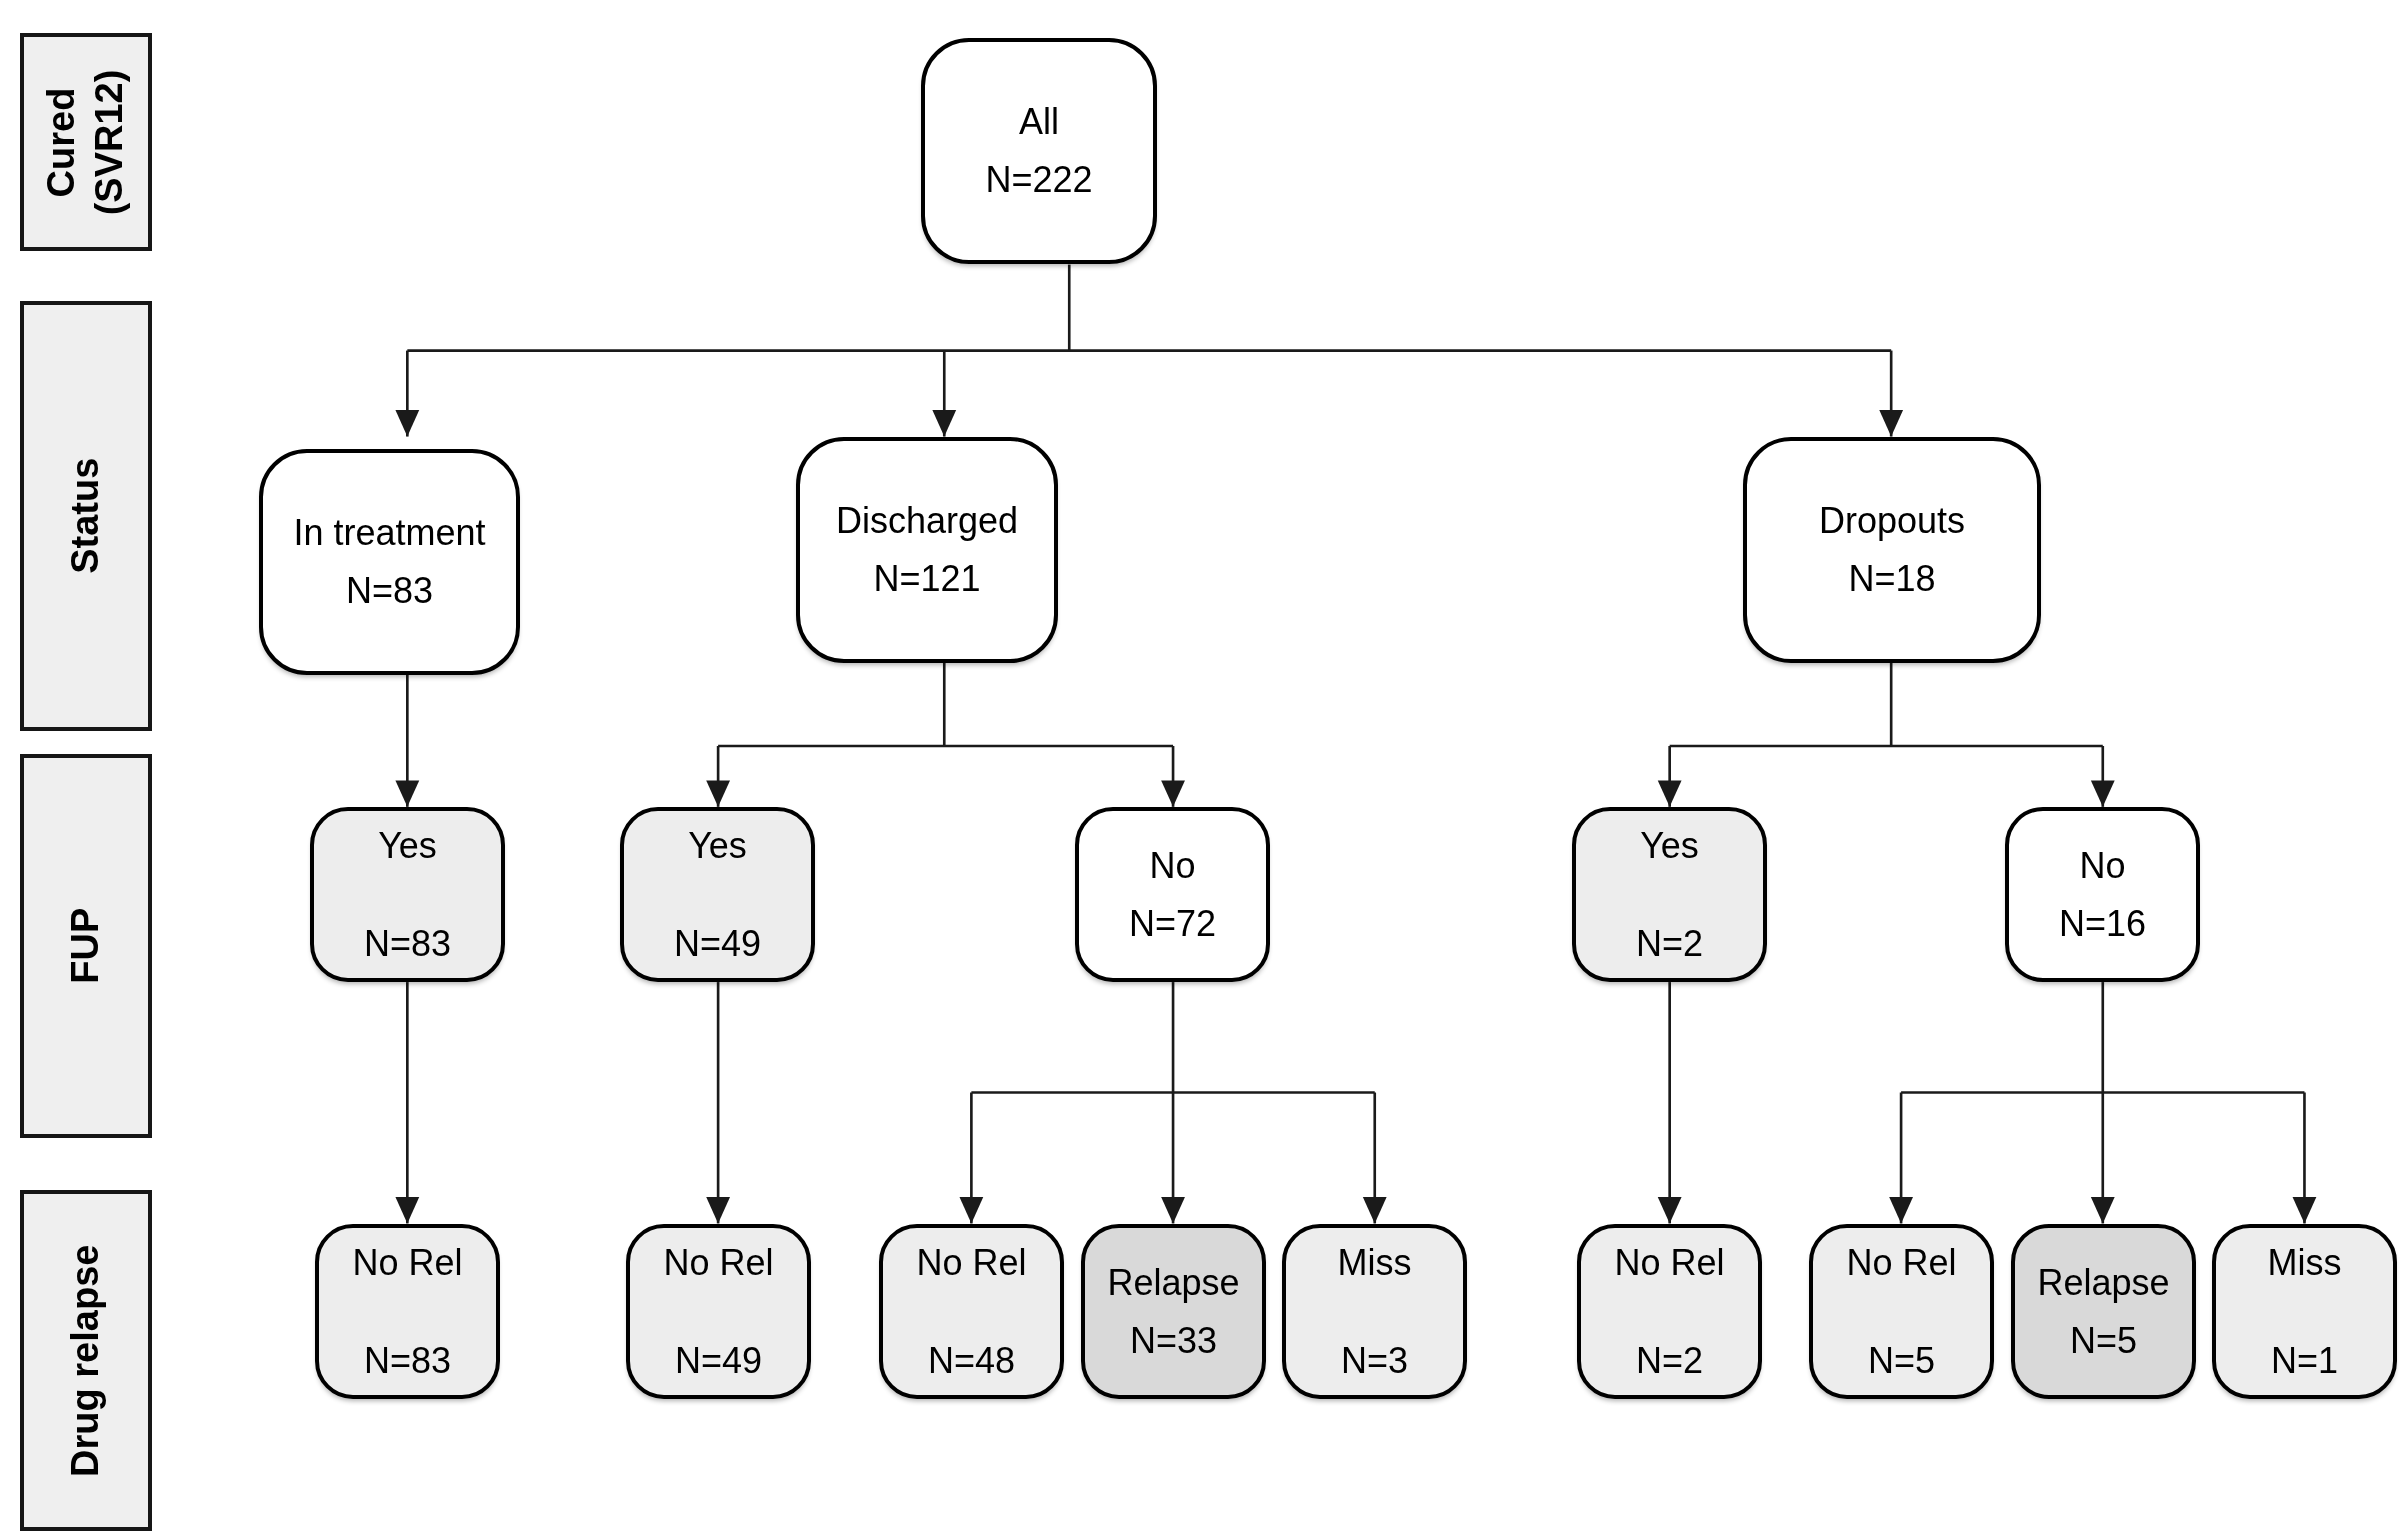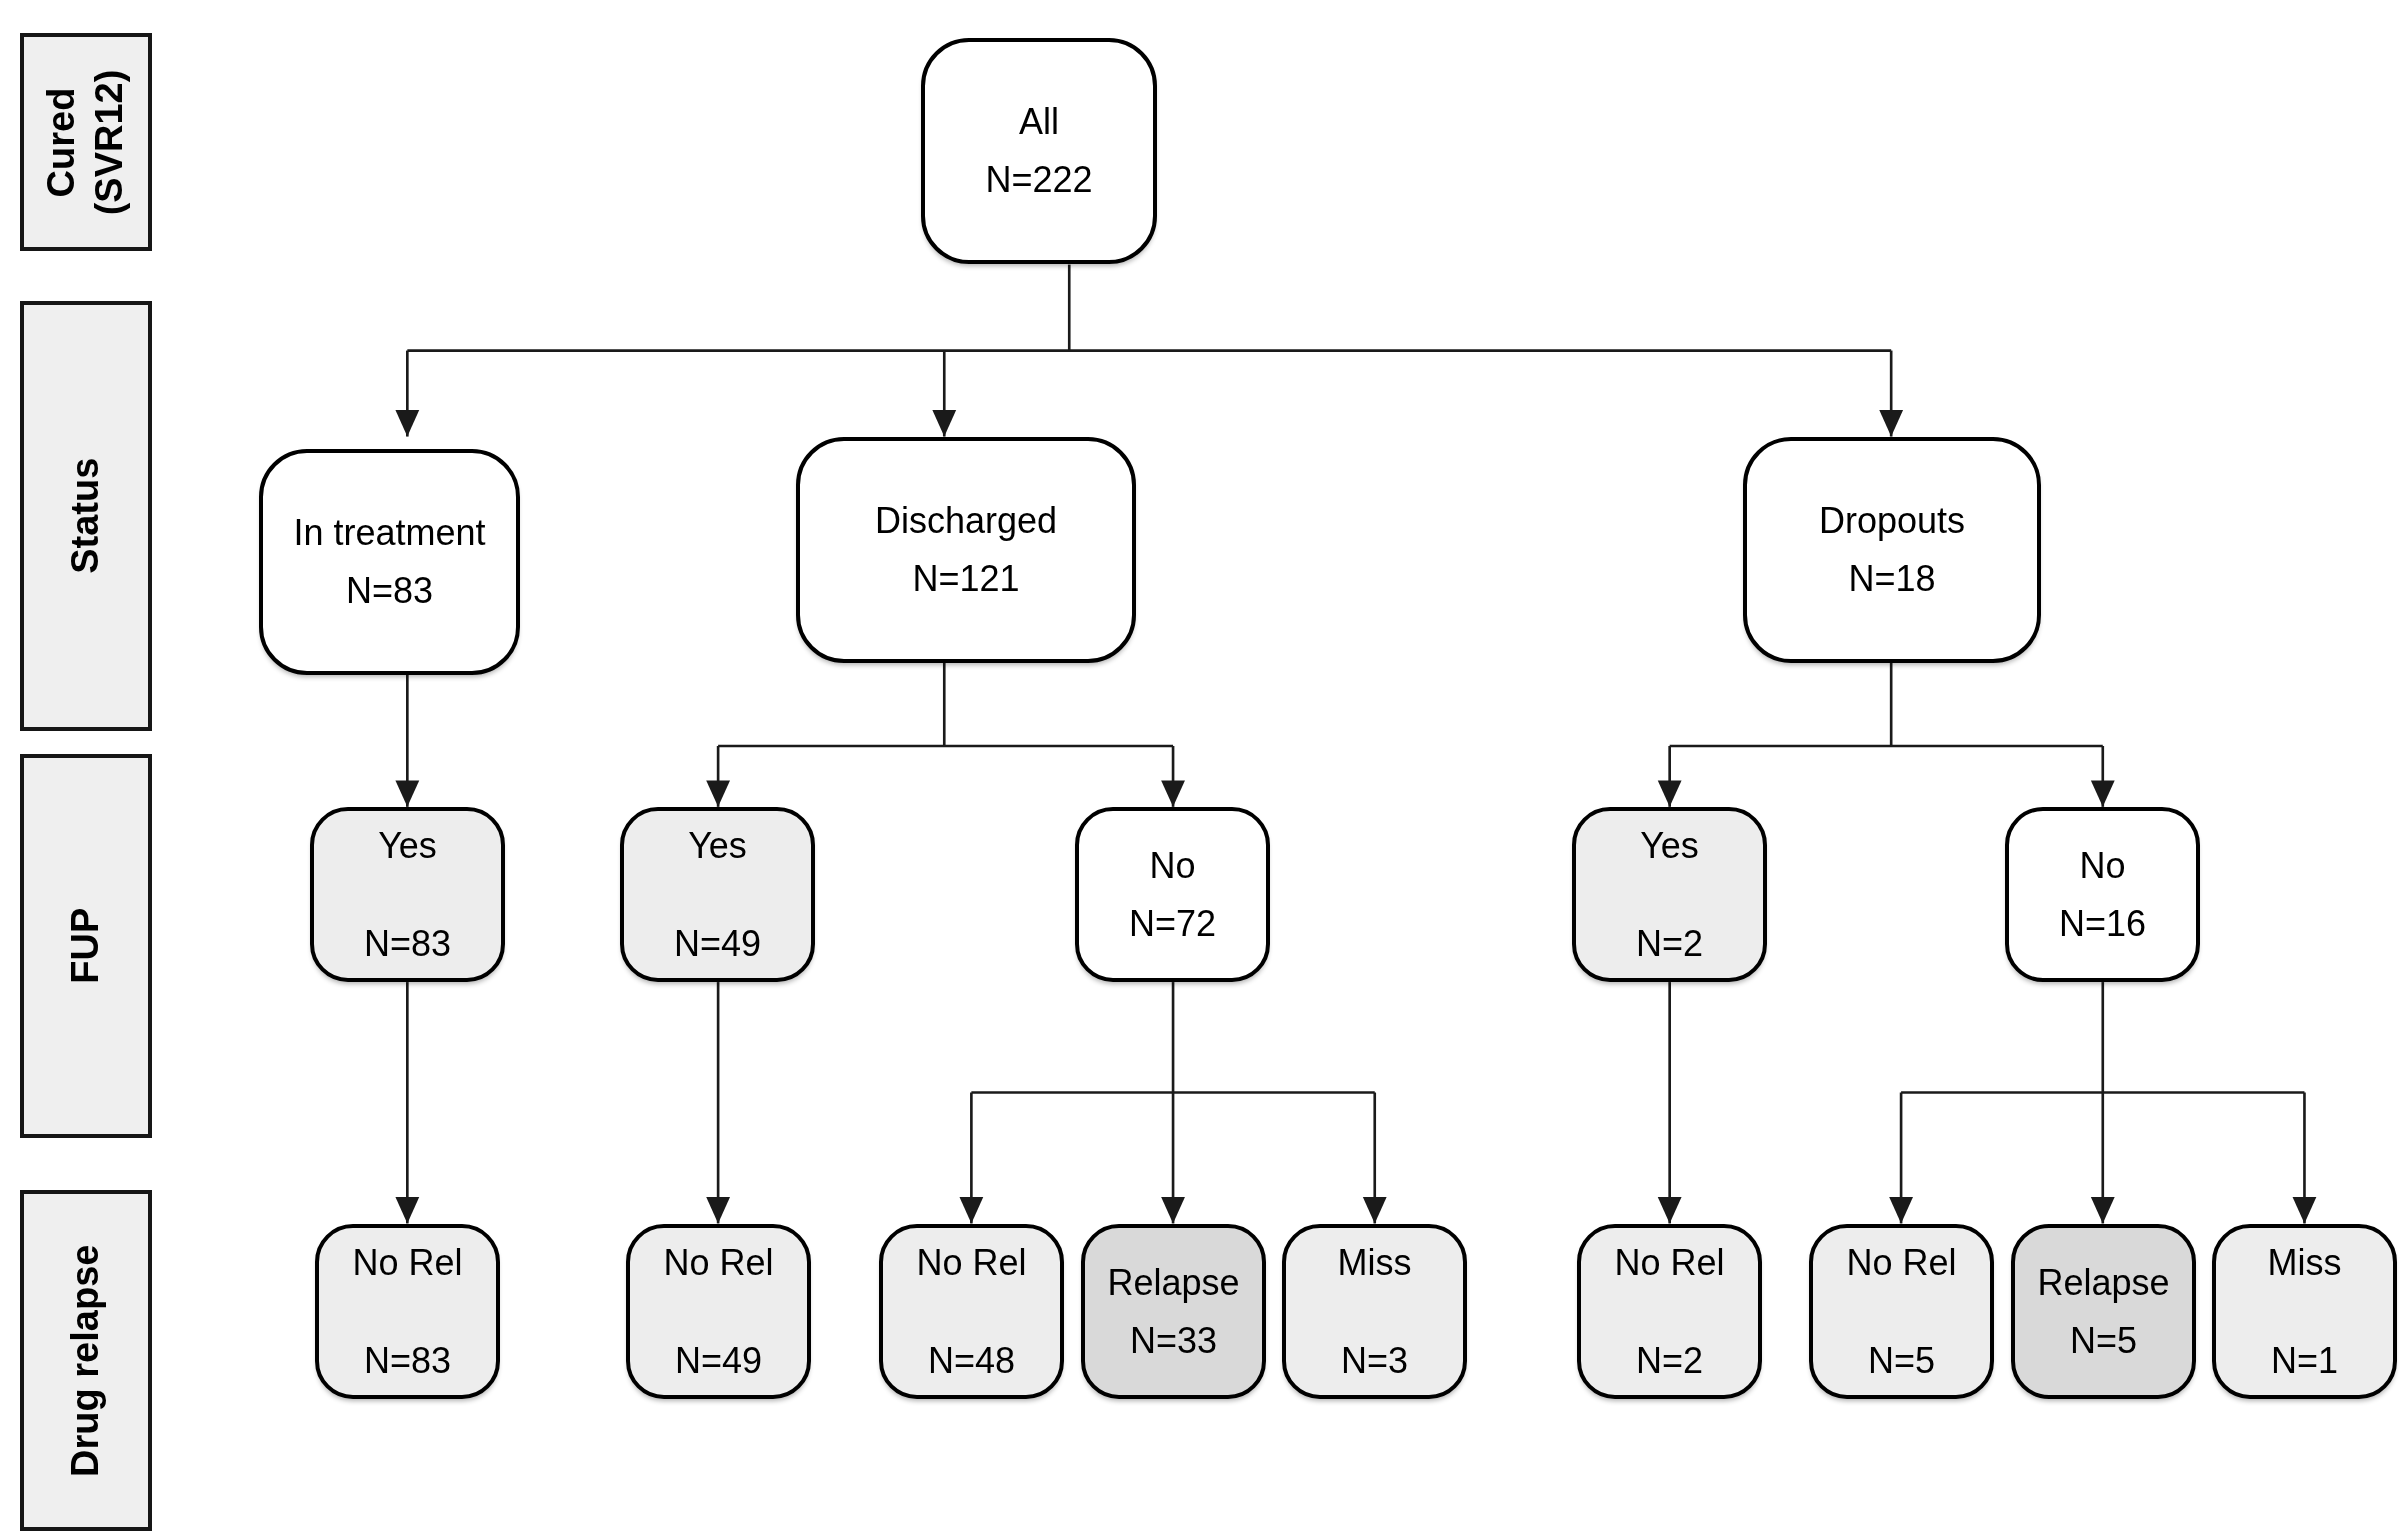--- a/index.html
+++ b/index.html
@@ -126,21 +126,21 @@
 
   <div class="node lg" style="left:921px;top:38px;width:236px;height:226px;">
     <div class="lbl">All</div>
     <div class="lbl">N=222</div>
   </div>
 
   <div class="node lg" style="left:259px;top:437px;width:261px;height:226px;margin-top:12px;">
     <div class="lbl">In treatment</div>
     <div class="lbl">N=83</div>
   </div>
-  <div class="node lg" style="left:796px;top:437px;width:340px;height:226px;">
+  <div class="node lg" style="left:796px;top:437px;width:262px;height:226px;">
     <div class="lbl">Discharged</div>
     <div class="lbl">N=121</div>
   </div>
   <div class="node lg" style="left:1743px;top:437px;width:298px;height:226px;">
     <div class="lbl">Dropouts</div>
     <div class="lbl">N=18</div>
   </div>
 
   <div class="node sm fill-light" style="left:310px;top:807px;width:195px;height:175px;">
     <div class="lbl">Yes</div>

